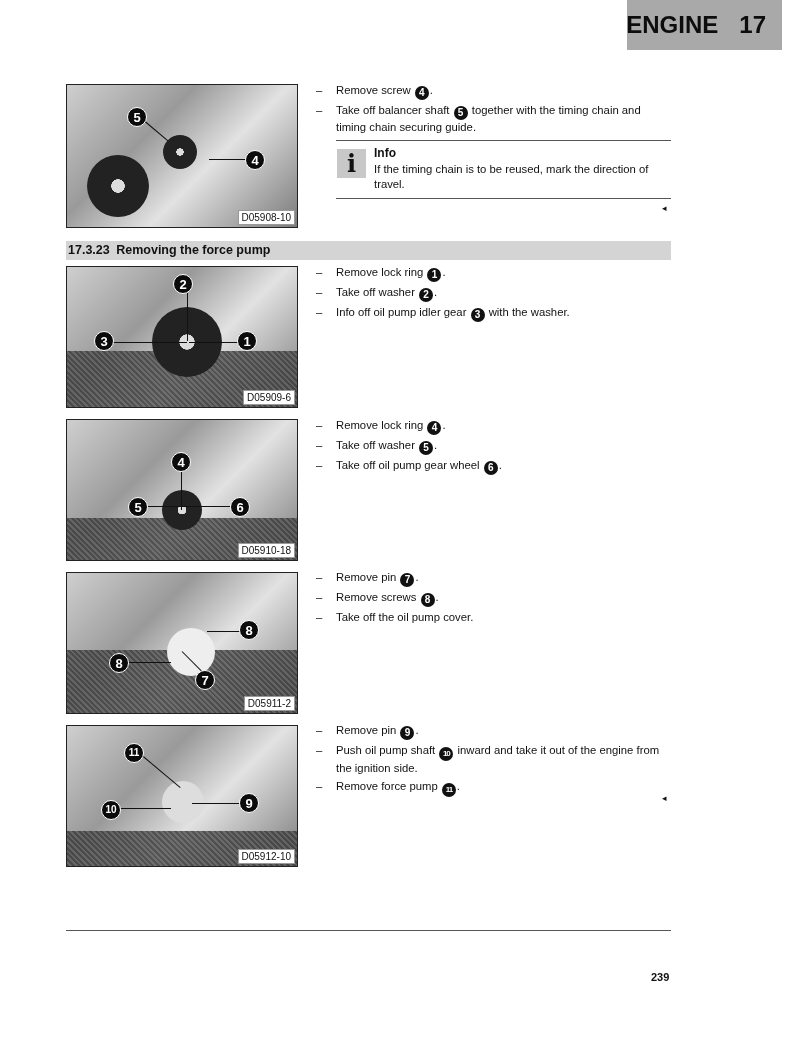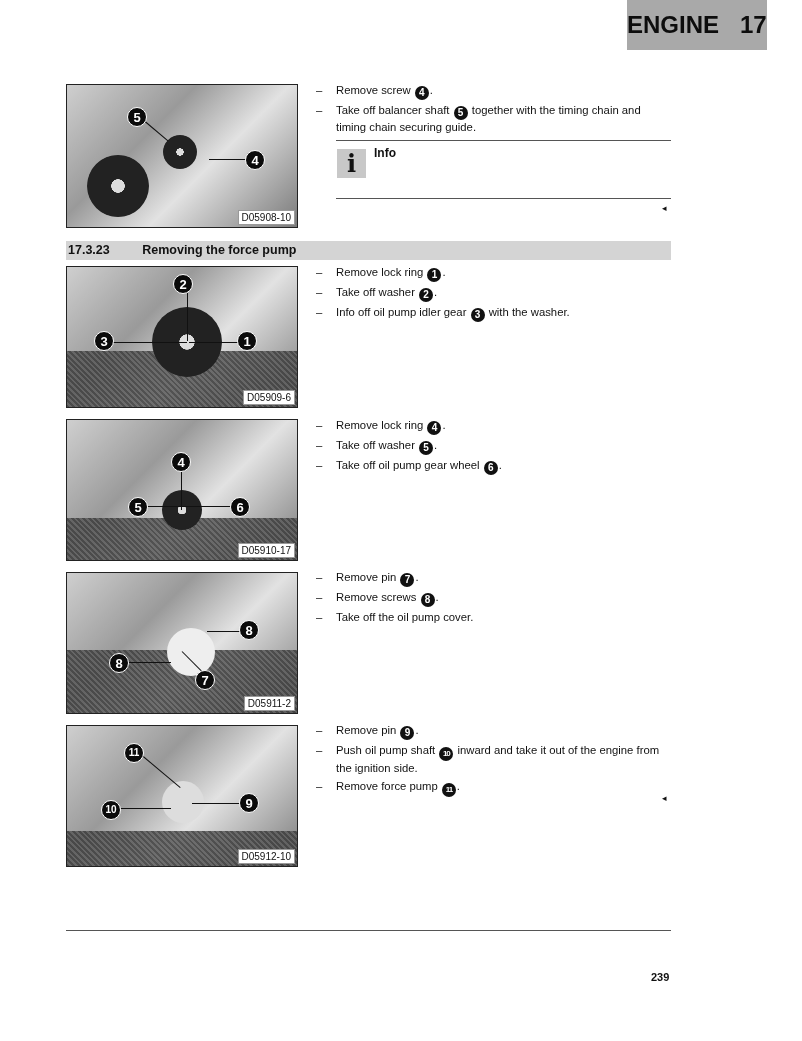--- a/index.html
+++ b/index.html
@@ -1,19 +1,19 @@
 <!DOCTYPE html>
 <html><head>
 <meta charset="utf-8">
 <style>
   html, body { margin: 0; padding: 0; background: #fff; }
   body { width: 802px; height: 1041px; position: relative; overflow: hidden;
          font-family: "Liberation Sans", sans-serif; color: #111; }
-  .chapter-tab { position: absolute; left: 627px; top: 0; width: 140px; height: 50px;
-                 background: #a9a9a9; display: flex; align-items: center; 
+  .chapter-tab { position: absolute; left: 627px; top: 0; width: 155px; height: 50px;
+                 background: #a9a9a9; display: flex; align-items: center; justify-content: flex-end;
                  padding-right: 16px; box-sizing: border-box; font-weight: bold; font-size: 24px; color: #0d0d0d; }
   .chapter-tab .num { margin-left: 21px; }
   .photo { position: absolute; left: 66px; width: 232px; border: 1px solid #222; box-sizing: border-box;
            background: linear-gradient(135deg, #cfcfcf 0%, #9a9a9a 35%, #e2e2e2 60%, #7a7a7a 100%); overflow: hidden; }
   .photo .mat { position: absolute; left: 0; right: 0; bottom: 0; height: 40%;
                 background: repeating-linear-gradient(45deg, #3a3a3a 0 2px, #5a5a5a 2px 4px); opacity: .85; }
   .photo .gear { position: absolute; border-radius: 50%; background: radial-gradient(circle, #ddd 0 15%, #222 16% 70%, #444 71% 100%); }
   .photo .code { position: absolute; right: 2px; bottom: 2px; background: #fff; font-size: 10px;
                  padding: 1px 3px; border: 1px solid #999; color: #111; }
   .callout { position: absolute; width: 18px; height: 18px; border-radius: 50%; background: #0b0b0b;
@@ -28,21 +28,21 @@
   .badge.small { font-size: 8px; letter-spacing: -1px; }
   .info { position: absolute; left: 336px; width: 335px; border-top: 1px solid #555; border-bottom: 1px solid #555; }
   .info .icon { position: absolute; left: 1px; top: 8px; width: 29px; height: 29px; background: #c8c8c8;
                 display: flex; align-items: center; justify-content: center; font-weight: bold; font-size: 24px;
                 font-family: "DejaVu Serif", serif; }
   .info .title { position: absolute; left: 38px; top: 5px; font-weight: bold; font-size: 12px; }
   .info .text { position: absolute; left: 38px; top: 21px; font-size: 11.3px; line-height: 15px; width: 295px; }
   .end-marker { position: absolute; font-size: 9px; }
   .section-bar { position: absolute; left: 66px; top: 241px; width: 605px; height: 19px; background: #d4d4d4;
                  font-weight: bold; font-size: 12.5px; line-height: 19px; padding-left: 2px; box-sizing: border-box; }
-  .section-bar .num { margin-right: 29px; }
+  .section-bar .num { margin-right: 3px; }
   .footer-rule { position: absolute; left: 66px; top: 930px; width: 605px; height: 1px; background: #555; }
   .page-num { position: absolute; left: 651px; top: 971px; font-weight: bold; font-size: 11px; }
 </style>
 </head>
 <body>
 
 <div class="chapter-tab">
   <span>ENGINE</span>
   <span class="num">17</span>
 </div>
@@ -67,20 +67,21 @@
     <span class="dash">–</span>
     <span>Take off balancer shaft</span>
     <span class="badge">5</span>
     <span>together with the timing chain and timing chain securing guide.</span>
   </div>
 </div>
 
 <div class="info" style="top:140px;height:57px;">
   <span class="icon">i</span>
   <span class="title">Info</span>
+  <span class="text">If the timing chain is to be reused, mark the direction of travel.</span>
 </div>
 <span class="end-marker" style="left:662px;top:203px;">◂</span>
 
 <div class="section-bar">
   <span class="num">17.3.23</span>
   <span>Removing the force pump</span>
 </div>
 
 <div class="photo" style="top:266px;height:142px;">
   <div class="mat"></div>
@@ -100,21 +101,21 @@
 </div>
 
 <div class="photo" style="top:419px;height:142px;">
   <div class="mat" style="height:30%;"></div>
   <div class="gear" style="left:95px;top:70px;width:40px;height:40px;"></div>
   <div class="leader" style="left:114px;top:52px;width:1px;height:38px;"></div>
   <div class="leader" style="left:80px;top:86px;width:90px;height:1px;"></div>
   <span class="callout" style="left:104px;top:32px;">4</span>
   <span class="callout" style="left:61px;top:77px;">5</span>
   <span class="callout" style="left:163px;top:77px;">6</span>
-  <span class="code">D05910-17</span>
+  <span class="code">D05910-18</span>
 </div>
 <div class="steps" style="top:418px;">
   <div class="step"><span class="dash">–</span><span>Remove lock ring</span> <span class="badge">4</span><span>.</span></div>
   <div class="step"><span class="dash">–</span><span>Take off washer</span> <span class="badge">5</span><span>.</span></div>
   <div class="step"><span class="dash">–</span><span>Take off oil pump gear wheel</span> <span class="badge">6</span><span>.</span></div>
 </div>
 
 <div class="photo" style="top:572px;height:142px;">
   <div class="mat" style="height:45%;"></div>
   <div class="gear" style="left:100px;top:55px;width:48px;height:48px;background:#eee;"></div>

